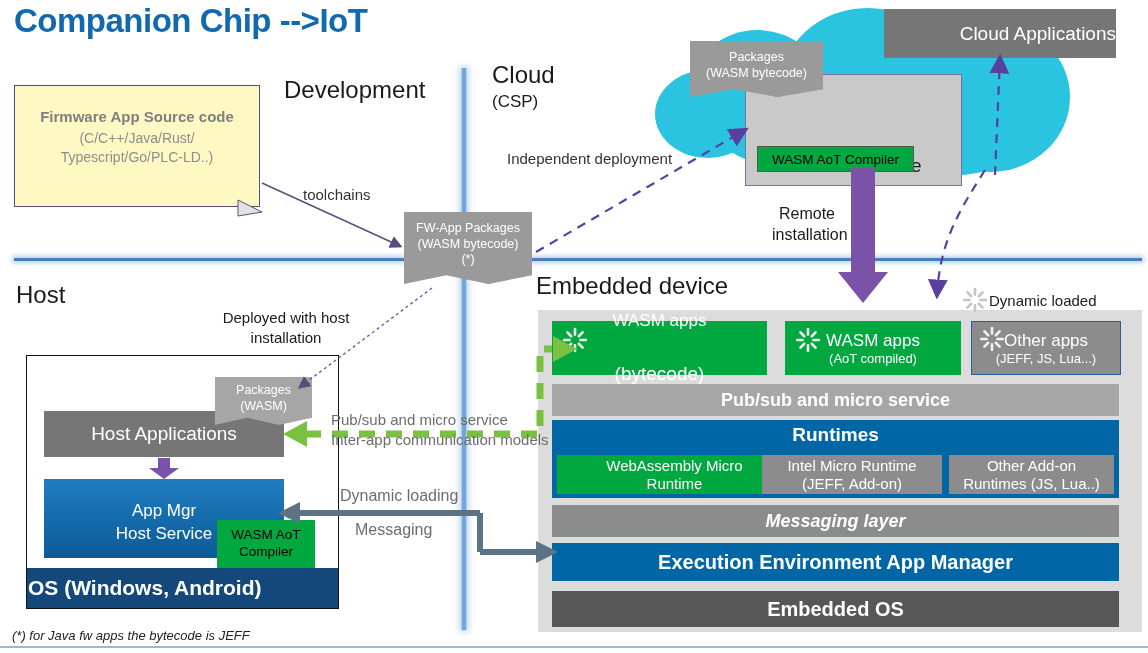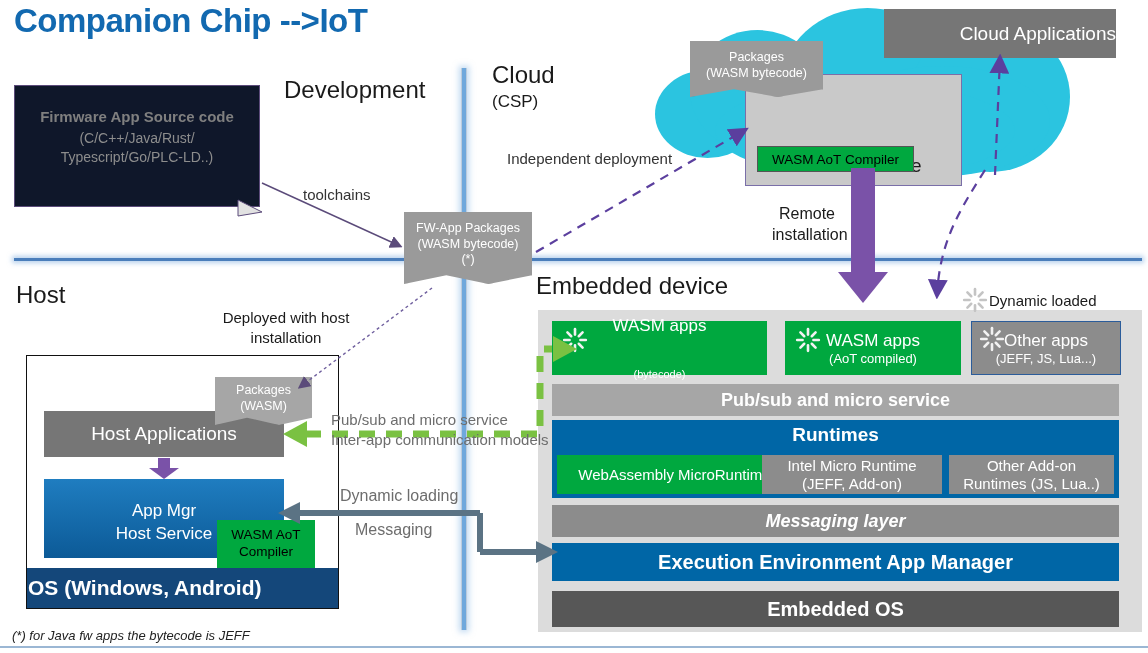--- a/index.html
+++ b/index.html
@@ -26,21 +26,21 @@
   .box{box-sizing:border-box;}
   .gray-bar{background:#8e8e8e;color:#fff;font-weight:bold;font-size:18px;}
   .blue-bar{background:#0066a6;color:#fff;font-weight:bold;font-size:18px;}
   .dkgray-bar{background:#575757;color:#fff;font-weight:bold;font-size:18px;}
   .green-box{background:#00a83f;color:#fff;}
   .grayapp-box{background:#8c8c8c;color:#fff;border:1px solid #2b5c9a;}
   .subrt{font-size:15px;color:#fff;line-height:1.15;}
 
   
   #srcbox{left:14px;top:85px;width:246px;height:122px;border:1px solid #5b4b7a;
-          background:#0f172a;padding-left:43px;}
+          background:#fef9c3;padding-left:43px;}
   #srcbox .l1{font-weight:bold;color:#7f7f7f;font-size:15px;}
   #srcbox .l2{color:#8d8d8d;font-size:14px;line-height:1.35;}
 
   
   .callout{background:#9a9a9a;color:#fff;text-align:center;
            box-shadow:2px 3px 4px rgba(0,0,0,.25);}
   .callout .t{font-size:12.5px;line-height:1.25;}
 
   
   .cloudpart{background:#2bc4e0;border-radius:50%;}
@@ -139,21 +139,21 @@
 
 <div class="abs" style="left:149px;top:458px;width:30px;height:21px;">
   <div class="abs" style="left:9px;top:0;width:12px;height:11px;background:#7a52a8;"></div>
   <div class="abs" style="left:0;top:10px;width:0;height:0;border-left:15px solid transparent;border-right:15px solid transparent;border-top:11px solid #7a52a8;"></div>
 </div>
 
 <div class="abs" style="left:538px;top:310px;width:604px;height:322px;background:#dcdcdc;"></div>
 
 <div class="abs ctr green-box" style="left:552px;top:321px;width:215px;height:54px;flex-direction:column;">
   <span style="font-size:17px;">WASM apps</span>
-  <span style="font-size:11px;margin-top:32px;">(bytecode)</span>
+  <span style="font-size:19px;margin-top:32px;">(bytecode)</span>
 </div>
 <div class="abs ctr green-box" style="left:785px;top:321px;width:176px;height:54px;flex-direction:column;">
   <span style="font-size:17px;">WASM apps</span>
   <span style="font-size:13px;">(AoT compiled)</span>
 </div>
 <div class="abs ctr grayapp-box" style="left:971px;top:321px;width:148px;height:52px;flex-direction:column;">
   <span style="font-size:17px;">Other apps</span>
   <span style="font-size:13px;">(JEFF, JS, Lua...)</span>
 </div>
 
@@ -215,21 +215,21 @@
 </div>
 <div class="abs lbl" style="left:989px;top:292px;font-size:15px;color:#1a1a1a;">Dynamic loaded</div>
 
 <div class="abs ctr gray-bar" style="left:552px;top:384px;width:567px;height:32px;background:#a6a6a6;">
   <span>Pub/sub and micro service</span>
 </div>
 
 <div class="abs" style="left:552px;top:420px;width:567px;height:78px;background:#0066a6;"></div>
 <div class="abs ctr" style="left:552px;top:421px;width:567px;height:28px;color:#fff;font-weight:bold;font-size:19px;">Runtimes</div>
 
-<div class="abs ctr green-box" style="left:557px;top:455px;width:235px;height:39px;flex-direction:row;">
+<div class="abs ctr green-box" style="left:557px;top:455px;width:235px;height:39px;flex-direction:column;">
   <span class="subrt">WebAssembly Micro</span>
   <span class="subrt">Runtime</span>
 </div>
 <div class="abs ctr" style="left:762px;top:455px;width:180px;height:39px;background:#8c8c8c;flex-direction:column;">
   <span class="subrt">Intel Micro Runtime</span>
   <span class="subrt">(JEFF, Add-on)</span>
 </div>
 <div class="abs ctr" style="left:949px;top:455px;width:165px;height:39px;background:#8c8c8c;flex-direction:column;">
   <span class="subrt">Other Add-on</span>
   <span class="subrt">Runtimes (JS, Lua..)</span>

